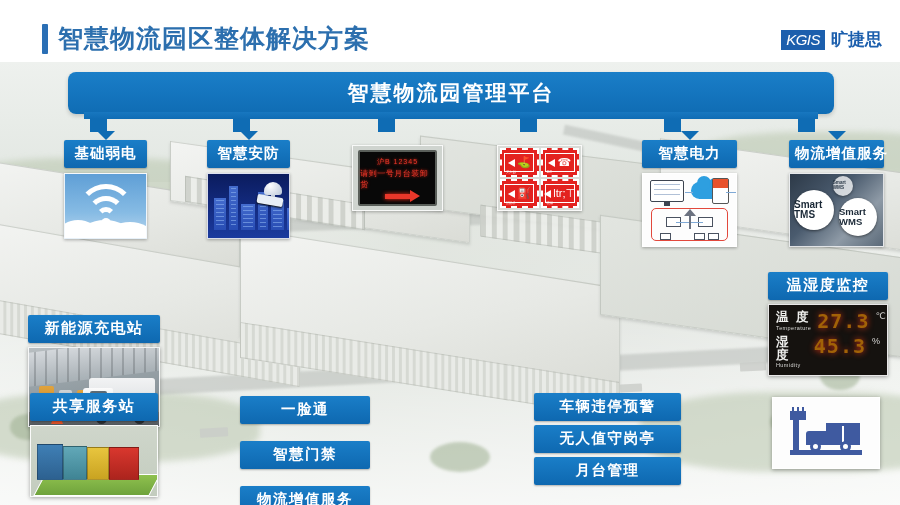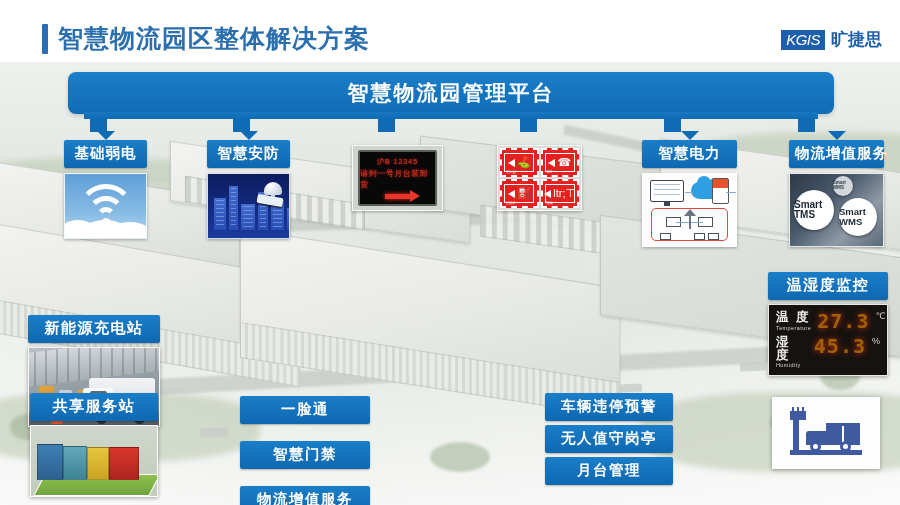--- a/index.html
+++ b/index.html
@@ -486,19 +486,19 @@
       </div>
     </div>
   </div>
 
   <div class="tag-stack" style="left:240px;top:396px;width:130px;gap:17px;">
     <div class="tag">一脸通</div>
     <div class="tag">智慧门禁</div>
     <div class="tag">物流增值服务</div>
   </div>
 
-  <div class="tag-stack" style="left:545px;top:393px;width:128px;">
+  <div class="tag-stack" style="left:534px;top:393px;width:147px;">
     <div class="tag">车辆违停预警</div>
     <div class="tag">无人值守岗亭</div>
     <div class="tag">月台管理</div>
   </div>
 
 </div>
 
 </body></html>

